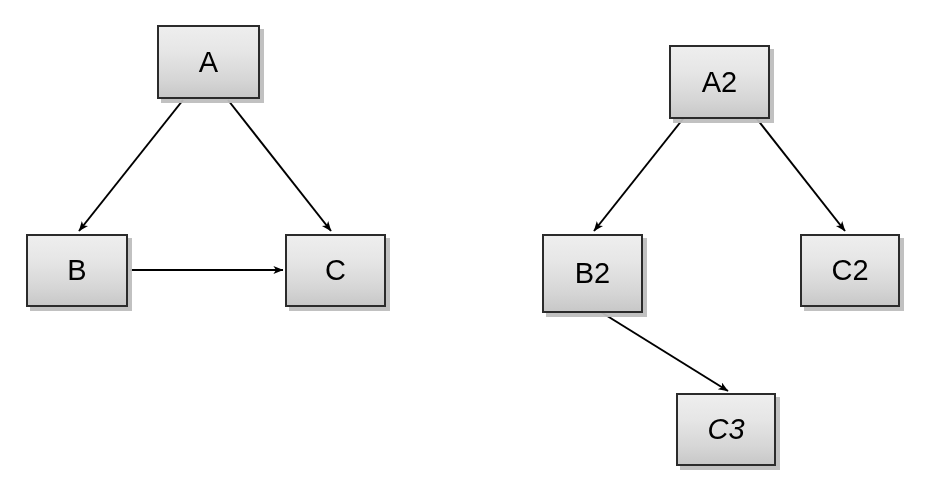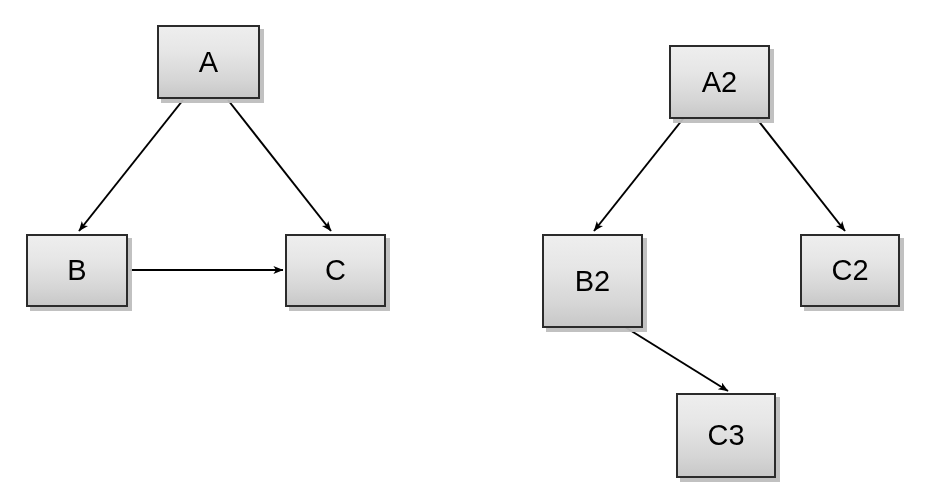--- a/index.html
+++ b/index.html
@@ -74,24 +74,24 @@
       </div>
       <div class="node" style="left: 26px; top: 234px; width: 102px; height: 73px;">
         <span class="node-label">B</span>
       </div>
       <div class="node" style="left: 285px; top: 234px; width: 101px; height: 73px;">
         <span class="node-label">C</span>
       </div>
       <div class="node" style="left: 669px; top: 25px; width: 101px; height: 74px; margin-top: 20px;">
         <span class="node-label">A2</span>
       </div>
-      <div class="node" style="left: 542px; top: 234px; width: 101px; height: 94px;">
+      <div class="node" style="left: 542px; top: 234px; width: 101px; height: 79px;">
         <span class="node-label">B2</span>
       </div>
       <div class="node" style="left: 800px; top: 234px; width: 100px; height: 73px; align-items: center;">
         <span class="node-label">C2</span>
       </div>
-      <div class="node" style="left: 676px; top: 393px; width: 100px; height: 85px;">
+      <div class="node" style="left: 676px; top: 393px; width: 100px; height: 73px; font-style: italic;">
         <span class="node-label">C3</span>
       </div>
     </div>
 
 </div>
 
 </body></html>

